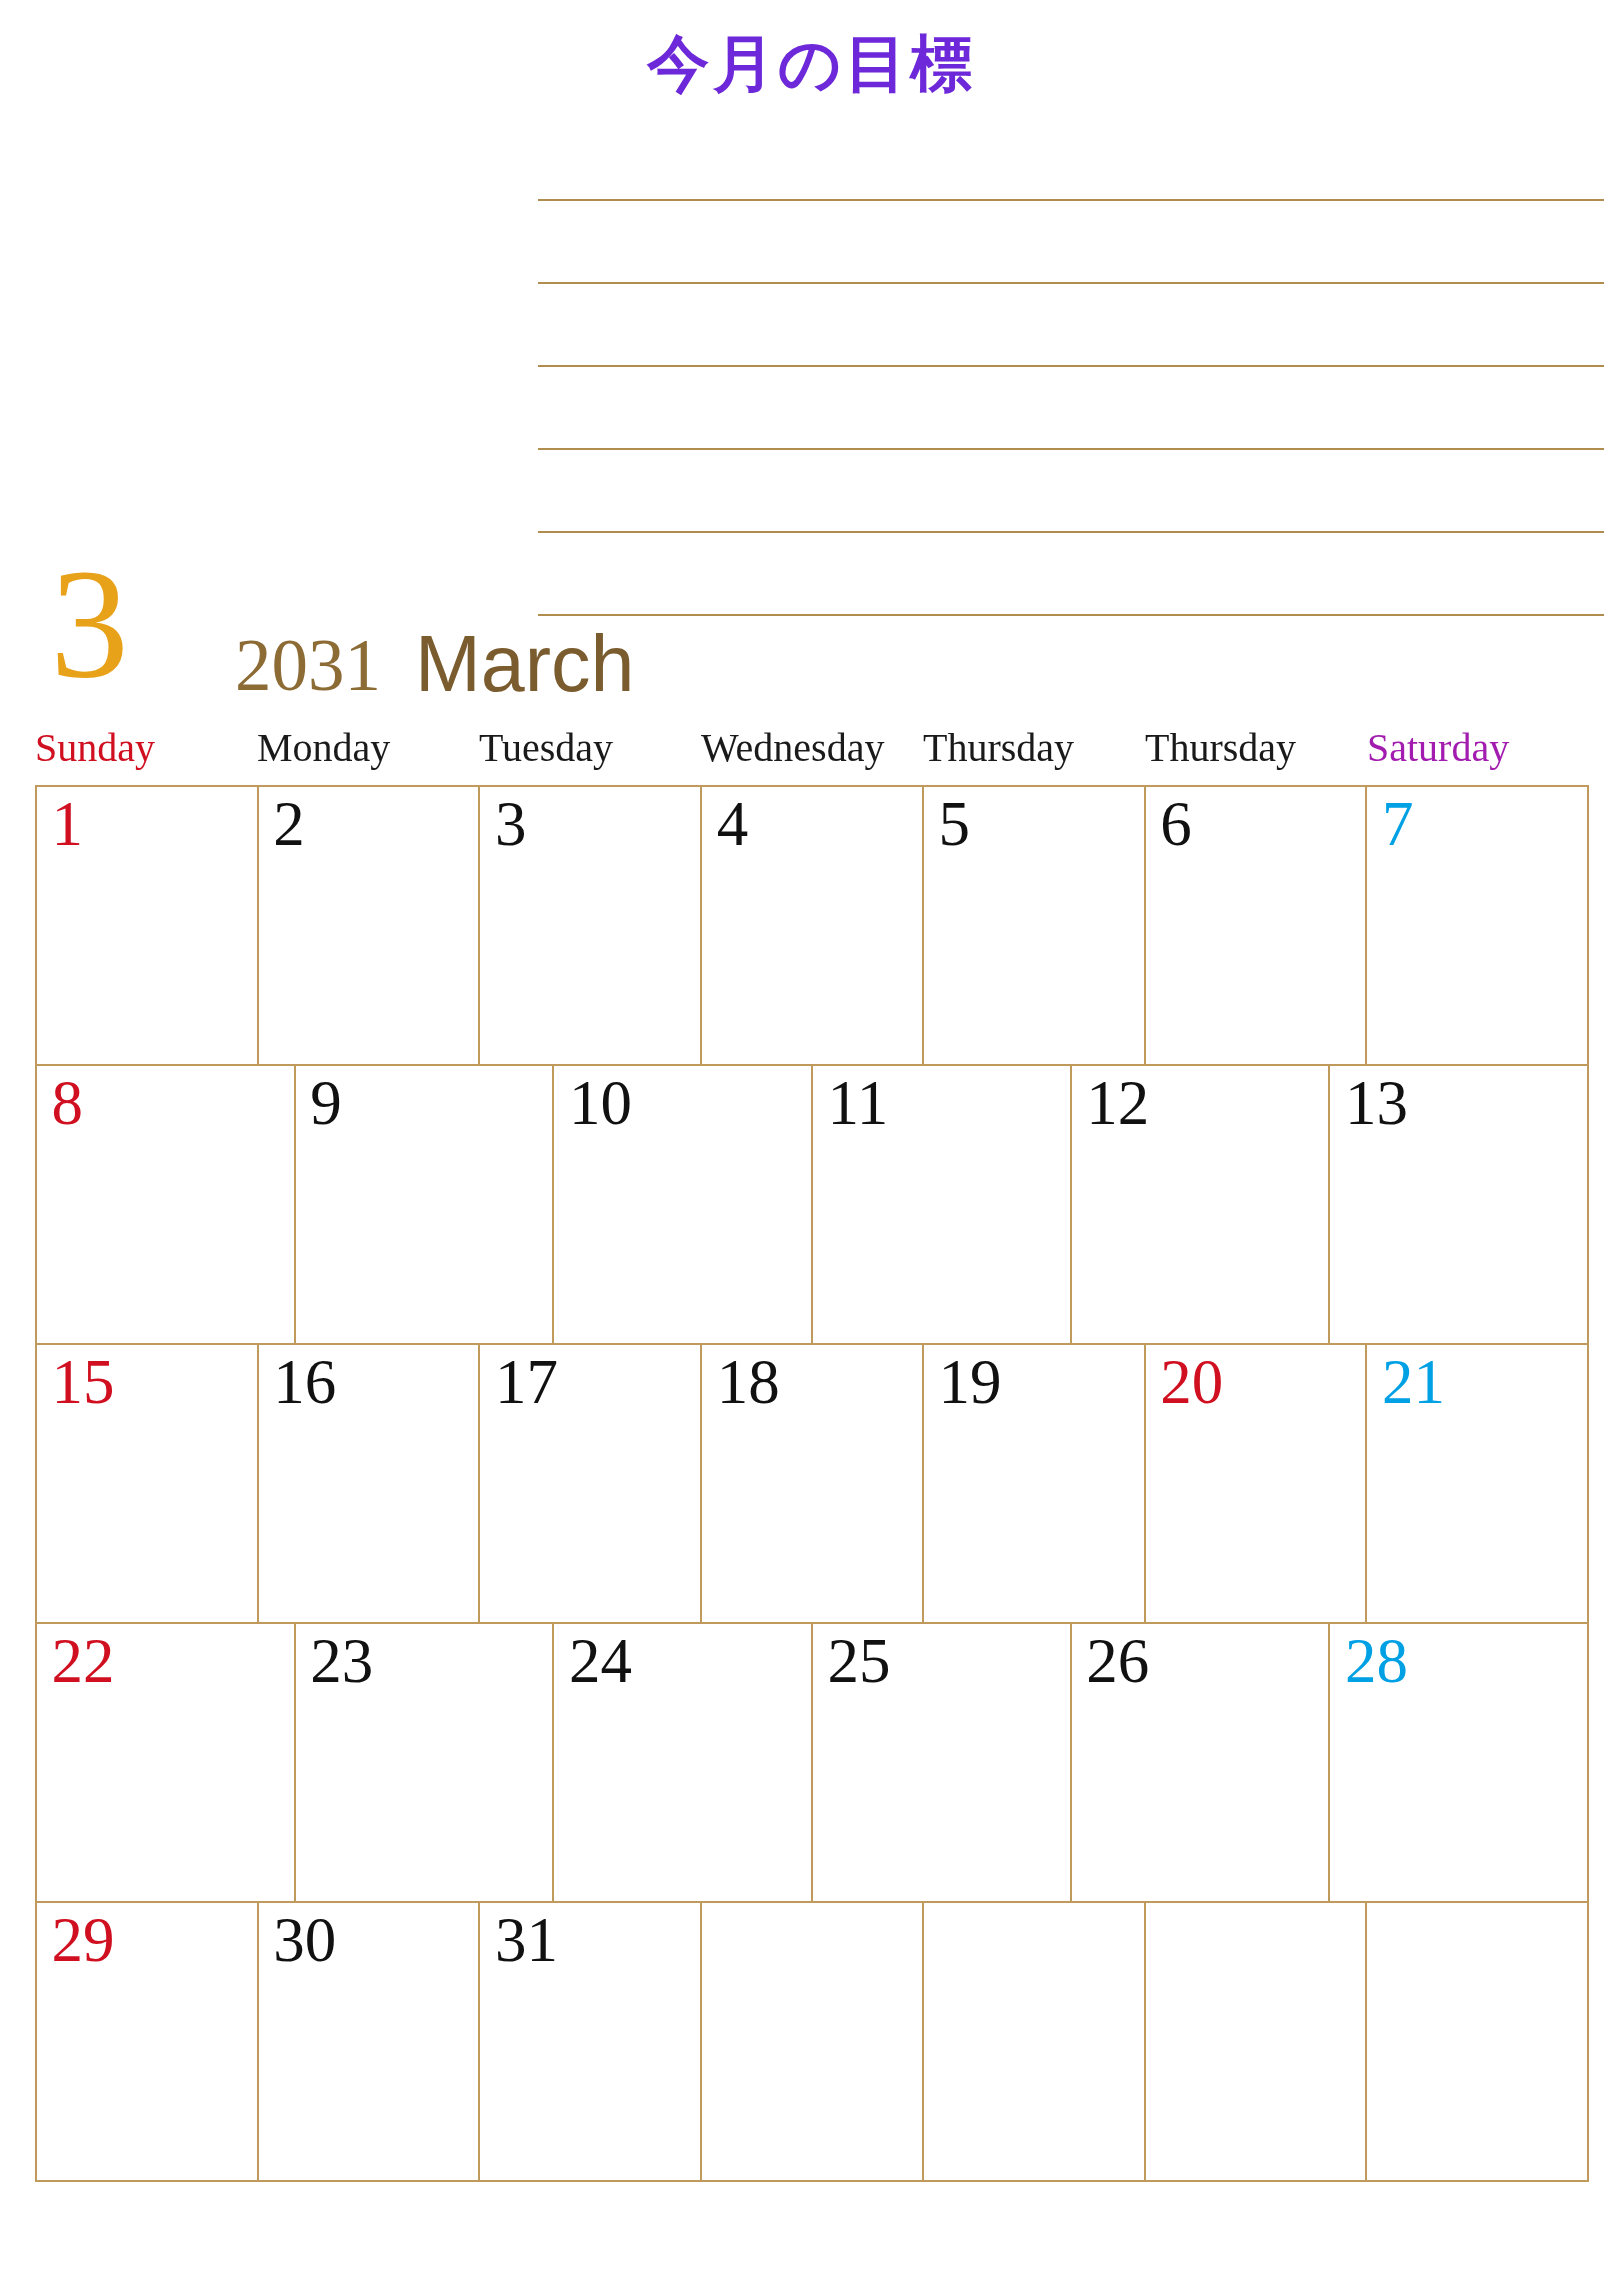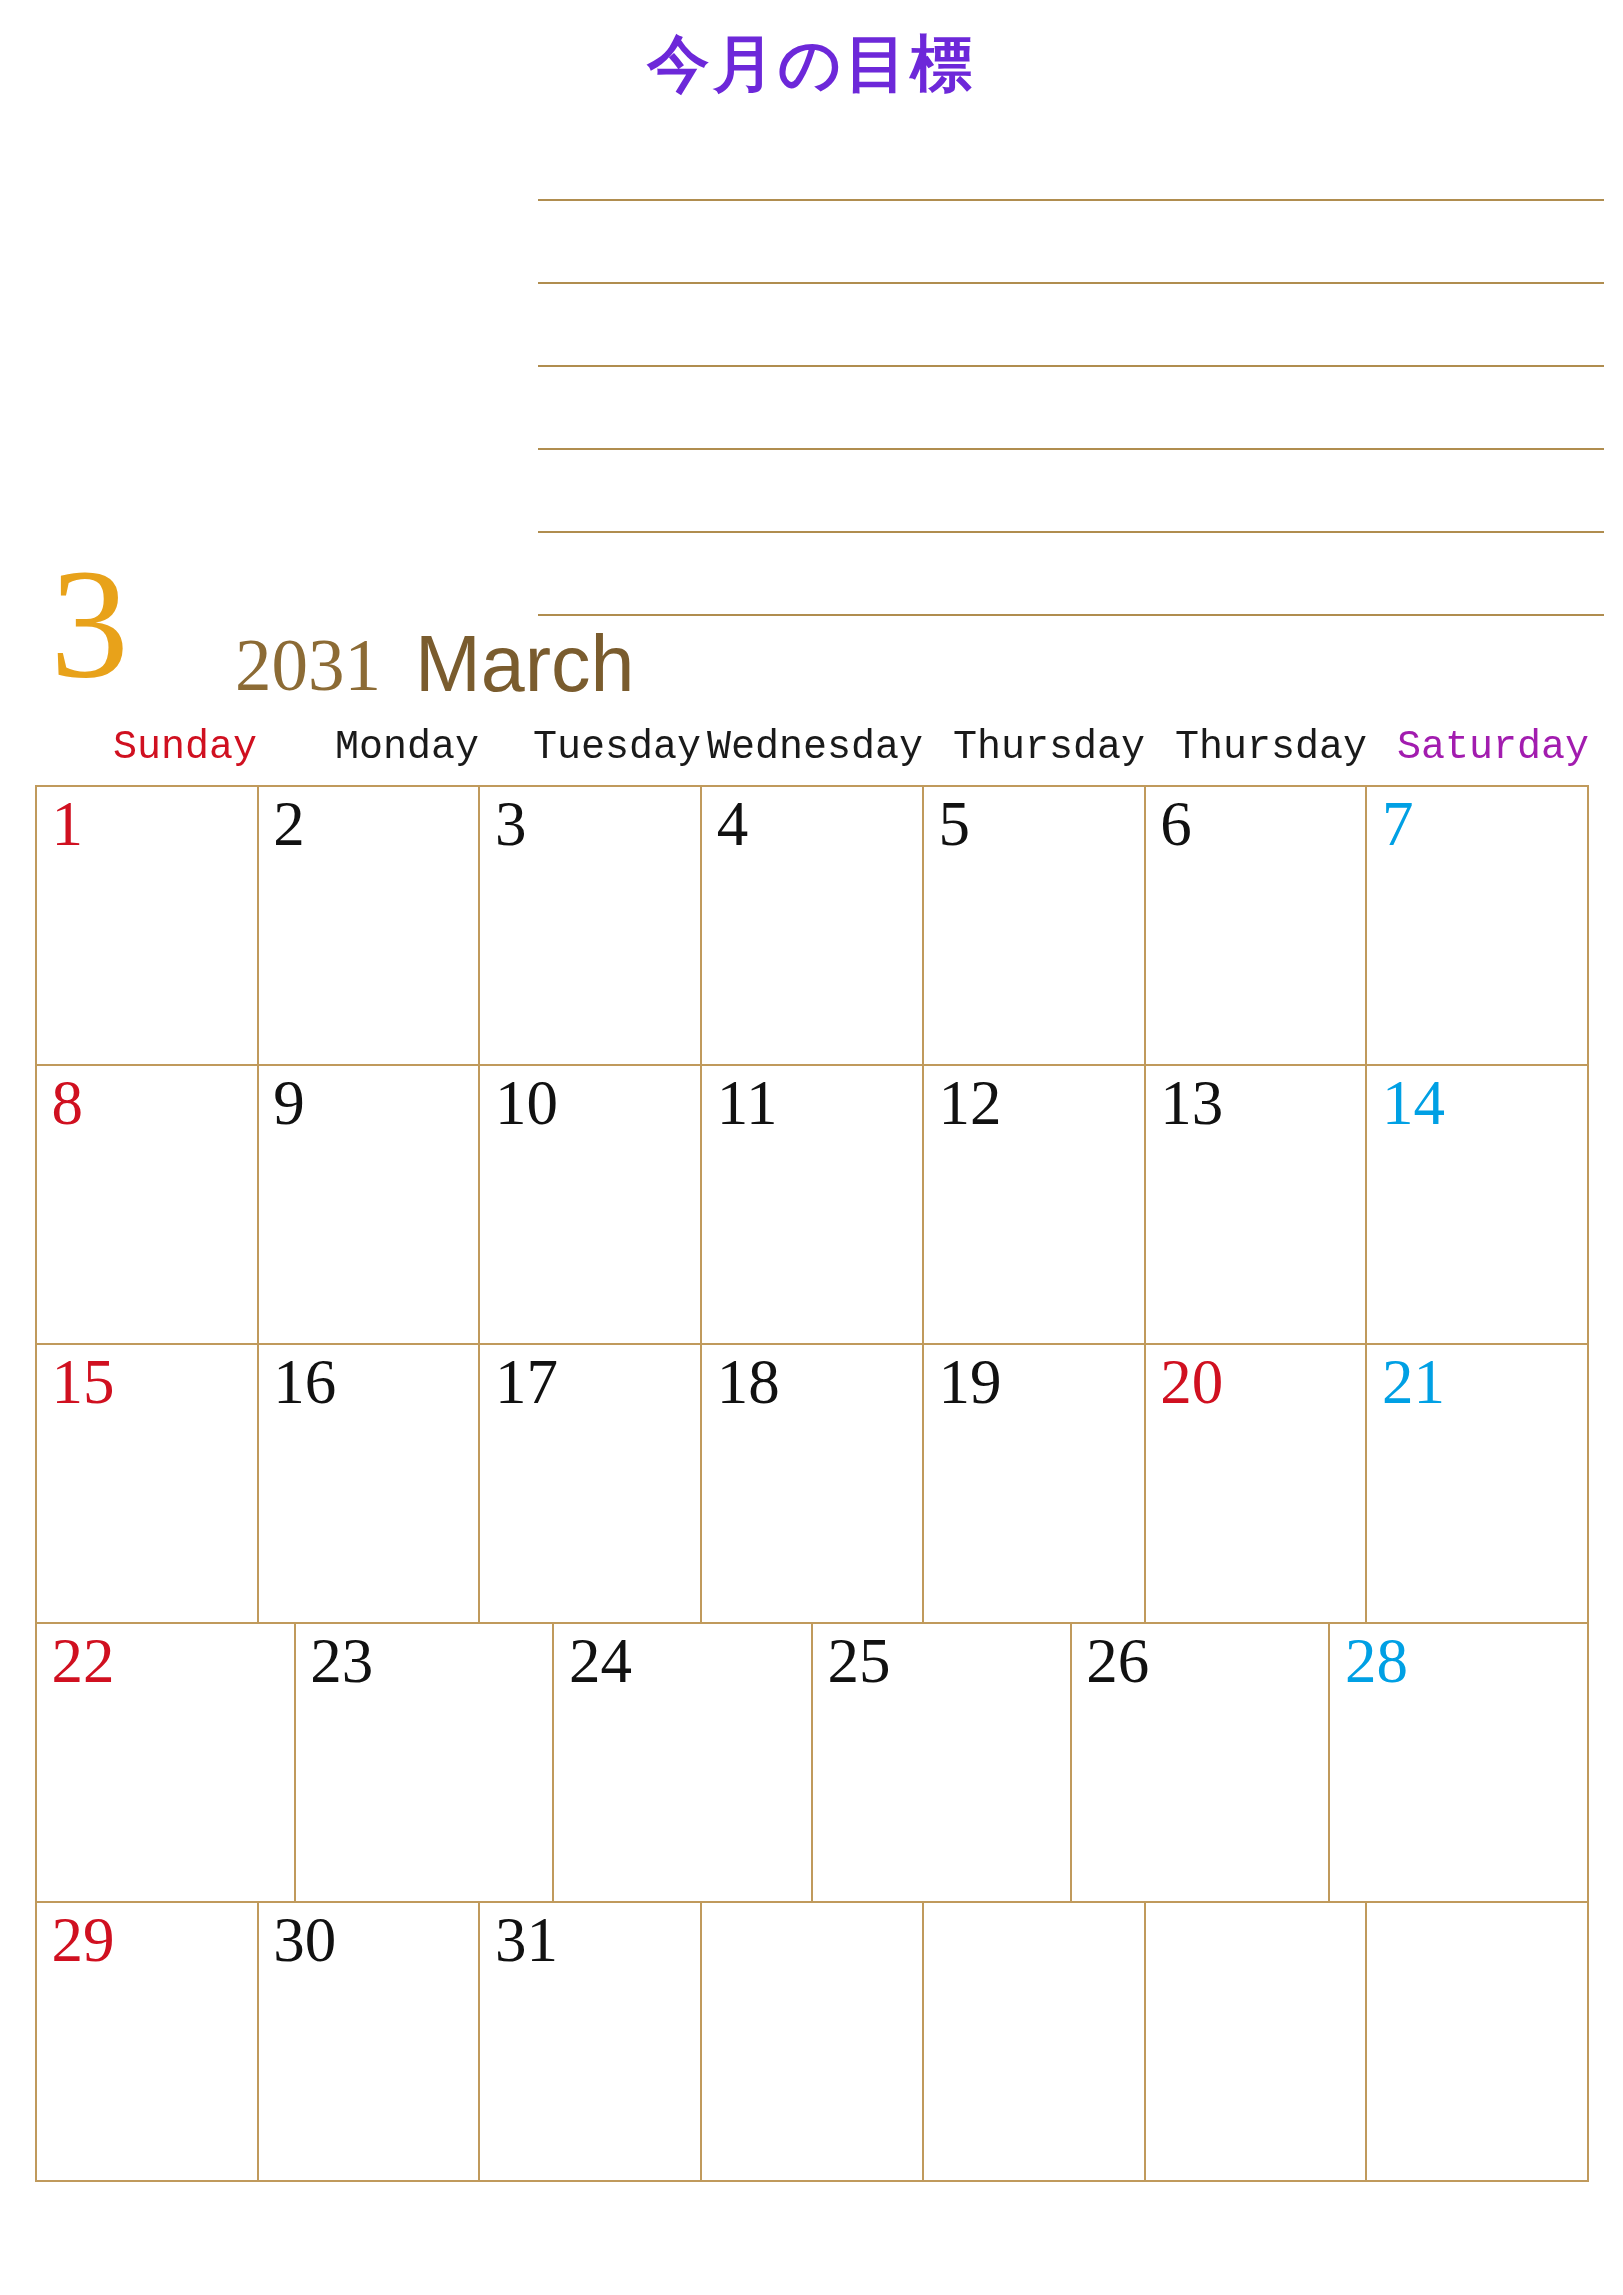--- a/index.html
+++ b/index.html
@@ -89,22 +89,22 @@
     top: 723px;
     left: 35px;
     width: 1554px;
   }
   .weekdays {
     display: flex;
     width: 100%;
   }
   .weekday {
     flex: 1 1 0;
-    text-align: right;
-    font-family: Liberation Mono, monospace;
+    text-align: left;
+    font-family: Liberation Serif, serif;
     font-size: 40px;
     line-height: 50px;
     color: #1a1a1a;
   }
   .weekday.sun { color: #d01020; }
   .weekday.sat { color: #a21caf; }
 
   .grid {
     margin-top: 12.3px;
     width: 100%;
@@ -207,23 +207,20 @@
         </div>
       <div class="cell">
           <span class="daynum">11</span>
         </div>
       <div class="cell">
           <span class="daynum">12</span>
         </div>
       <div class="cell">
           <span class="daynum">13</span>
         </div>
-      <div class="cell sat">
-          <span class="daynum">14</span>
-        </div>
     </div>
 
     <div class="week">
       <div class="cell sun">
           <span class="daynum">15</span>
         </div>
       <div class="cell">
           <span class="daynum">16</span>
         </div>
       <div class="cell">

